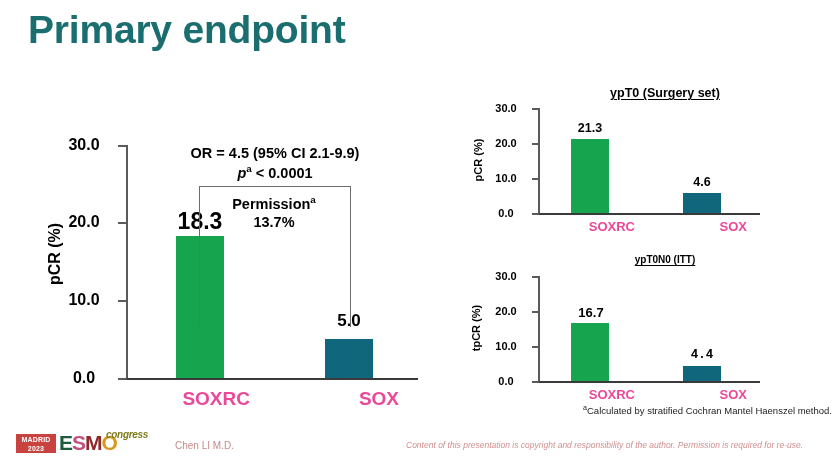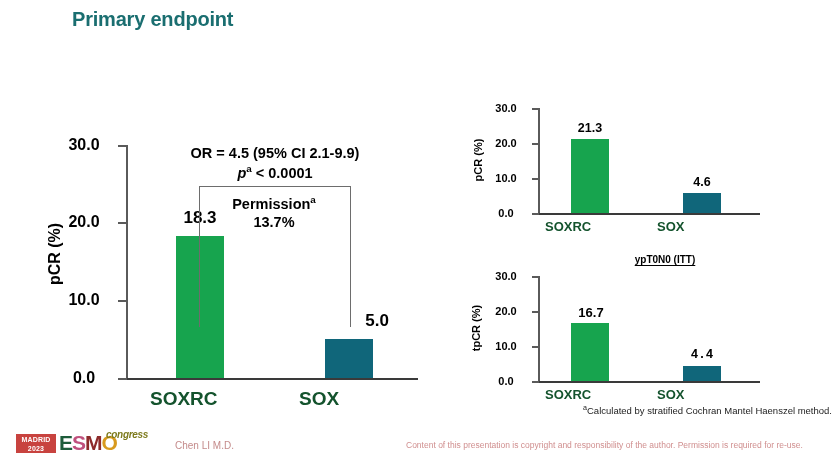--- a/index.html
+++ b/index.html
@@ -9,25 +9,24 @@
     font-family:"Liberation Sans", sans-serif;
     position:relative;
     overflow:hidden;
     -webkit-font-smoothing:antialiased;
   }
   .slide{position:absolute;left:0;top:0;width:832px;height:468px;}
 
   
   .slide-title{
     position:absolute;left:28px;top:8px;
-    font-size:20px;font-weight:bold;
+    font-size:39px;font-weight:bold;
     color:#1a6e70;
     letter-spacing:-0.2px;
     white-space:nowrap;
-    margin-left:44px;
   }
 
   
   .chart{position:absolute;}
   .chart-title{
     position:absolute;
     font-weight:bold;color:#000;
     text-align:center;white-space:nowrap;
     text-decoration:underline;
     text-underline-offset:2px;
@@ -46,21 +45,21 @@
     text-align:center;white-space:nowrap;
   }
   .bar{position:absolute;}
   .bar.green{background:#17a44e;}
   .bar.teal{background:#10667a;}
   .bar-value{
     position:absolute;text-align:center;font-weight:bold;color:#000;
     white-space:nowrap;
   }
   .cat-label{
-    position:absolute;text-align:left;font-weight:bold;color:#14532d;
+    position:absolute;text-align:right;font-weight:bold;color:#ec4899;
     white-space:nowrap;
   }
 
   
   .annot{
     position:absolute;text-align:center;font-weight:bold;color:#000;
     white-space:nowrap;line-height:1.22;
   }
   .annot .sup{font-size:0.68em;vertical-align:super;font-weight:bold;}
   .annot .ital{font-style:italic;}
@@ -130,22 +129,22 @@
     <div class="ytick-label" style="left:56px;top:136px;width:56px;font-size:16px;">30.0</div>
     <div class="ytick-label" style="left:56px;top:213px;width:56px;font-size:16px;">20.0</div>
     <div class="ytick-label" style="left:56px;top:291px;width:56px;font-size:16px;">10.0</div>
     <div class="ytick-label" style="left:56px;top:369px;width:56px;font-size:16px;">0.0</div>
 
     <div class="ylabel" style="left:-5px;top:245px;width:120px;font-size:16px;">pCR (%)</div>
 
     <div class="bar green" style="left:176px;top:236px;width:48px;height:142px;"></div>
     <div class="bar teal" style="left:325px;top:339px;width:48px;height:39px;"></div>
 
-    <div class="bar-value" style="left:160px;top:208px;width:80px;font-size:17px;">18.3</div>
-    <div class="bar-value" style="left:309px;top:311px;width:80px;font-size:17px;text-align:right;">5.0</div>
+    <div class="bar-value" style="left:160px;top:208px;width:80px;font-size:23px;">18.3</div>
+    <div class="bar-value" style="left:309px;top:311px;width:80px;font-size:17px;">5.0</div>
 
     <div class="cat-label" style="left:150px;top:388px;width:100px;font-size:19px;">SOXRC</div>
     <div class="cat-label" style="left:299px;top:388px;width:100px;font-size:19px;">SOX</div>
 
     <div class="annot" style="left:150px;top:145px;width:250px;font-size:14.5px;">
       <span>OR = 4.5 (95% CI 2.1-9.9)</span>
     </div>
     <div class="annot" style="left:150px;top:163px;width:250px;font-size:14.5px;">
       <span class="ital">p</span><span class="sup">a</span>&nbsp;<span>&lt; 0.0001</span>
     </div>
@@ -153,20 +152,21 @@
     <div class="bracket" style="left:199px;top:186px;width:150px;height:140px;"></div>
 
     <div class="annot" style="left:212px;top:194px;width:124px;font-size:14.5px;">
       <div><span>Permission</span><span class="sup">a</span></div>
       <div>13.7%</div>
     </div>
   </div>
 
   <div class="chart" style="left:440px;top:0px;width:392px;height:250px;">
 
+    <div class="chart-title" style="left:125px;top:86px;width:200px;font-size:12.5px;">ypT0 (Surgery set)</div>
 
     <div class="axis-v" style="left:98px;top:108px;height:105px;"></div>
     <div class="axis-h" style="left:98px;top:213px;width:222px;"></div>
 
     <div class="tick" style="left:92px;top:108px;width:7px;"></div>
     <div class="tick" style="left:92px;top:143px;width:7px;"></div>
     <div class="tick" style="left:92px;top:178px;width:7px;"></div>
     <div class="tick" style="left:92px;top:213px;width:7px;"></div>
 
     <div class="ytick-label" style="left:44px;top:102px;width:44px;font-size:11px;">30.0</div>
@@ -214,21 +214,21 @@
     <div class="cat-label" style="left:105px;top:227px;width:90px;font-size:13px;">SOXRC</div>
     <div class="cat-label" style="left:217px;top:227px;width:90px;font-size:13px;">SOX</div>
   </div>
 
   <div class="footnote" style="left:480px;top:404px;width:352px;font-size:9.5px;">
     <span class="sup">a</span><span>Calculated by stratified Cochran Mantel Haenszel method.</span>
   </div>
 
   <div class="credit" style="left:175px;top:440px;font-size:10px;">Chen LI M.D.</div>
 
-  <div class="copyright" style="left:406px;top:440px;font-size:8.5px;">Content of this presentation is copyright and responsibility of the author. Permission is required for re-use.</div>
+  <div class="copyright" style="left:406px;top:440px;font-size:8.5px;font-style:italic;">Content of this presentation is copyright and responsibility of the author. Permission is required for re-use.</div>
 
   <div class="logo">
     <div class="logo-madrid">
       <div>MADRID</div>
       <div>2023</div>
     </div>
     <div class="logo-esmo"><span class="l1">E</span><span class="l2">S</span><span class="l3">M</span><span class="l4">O</span></div>
     <div class="logo-congress">congress</div>
   </div>
 

